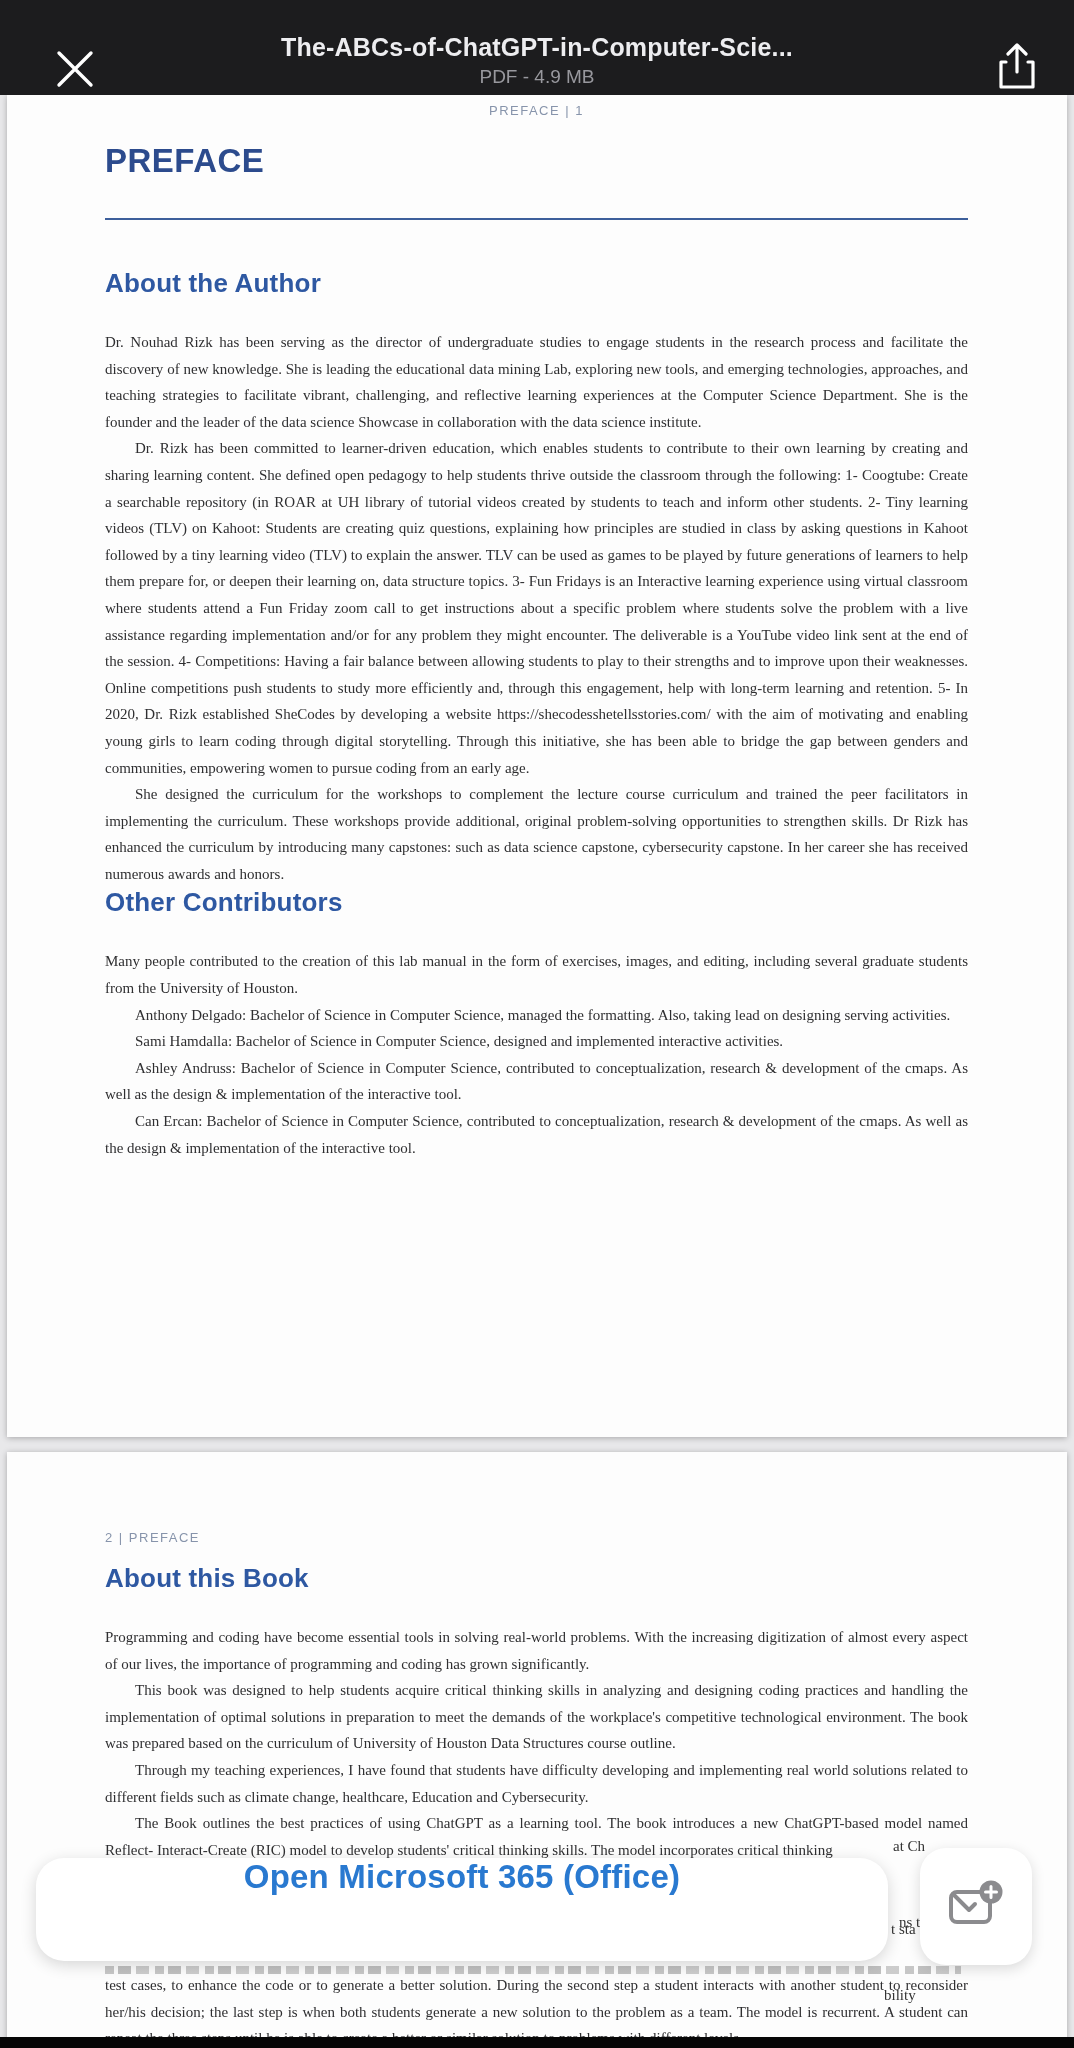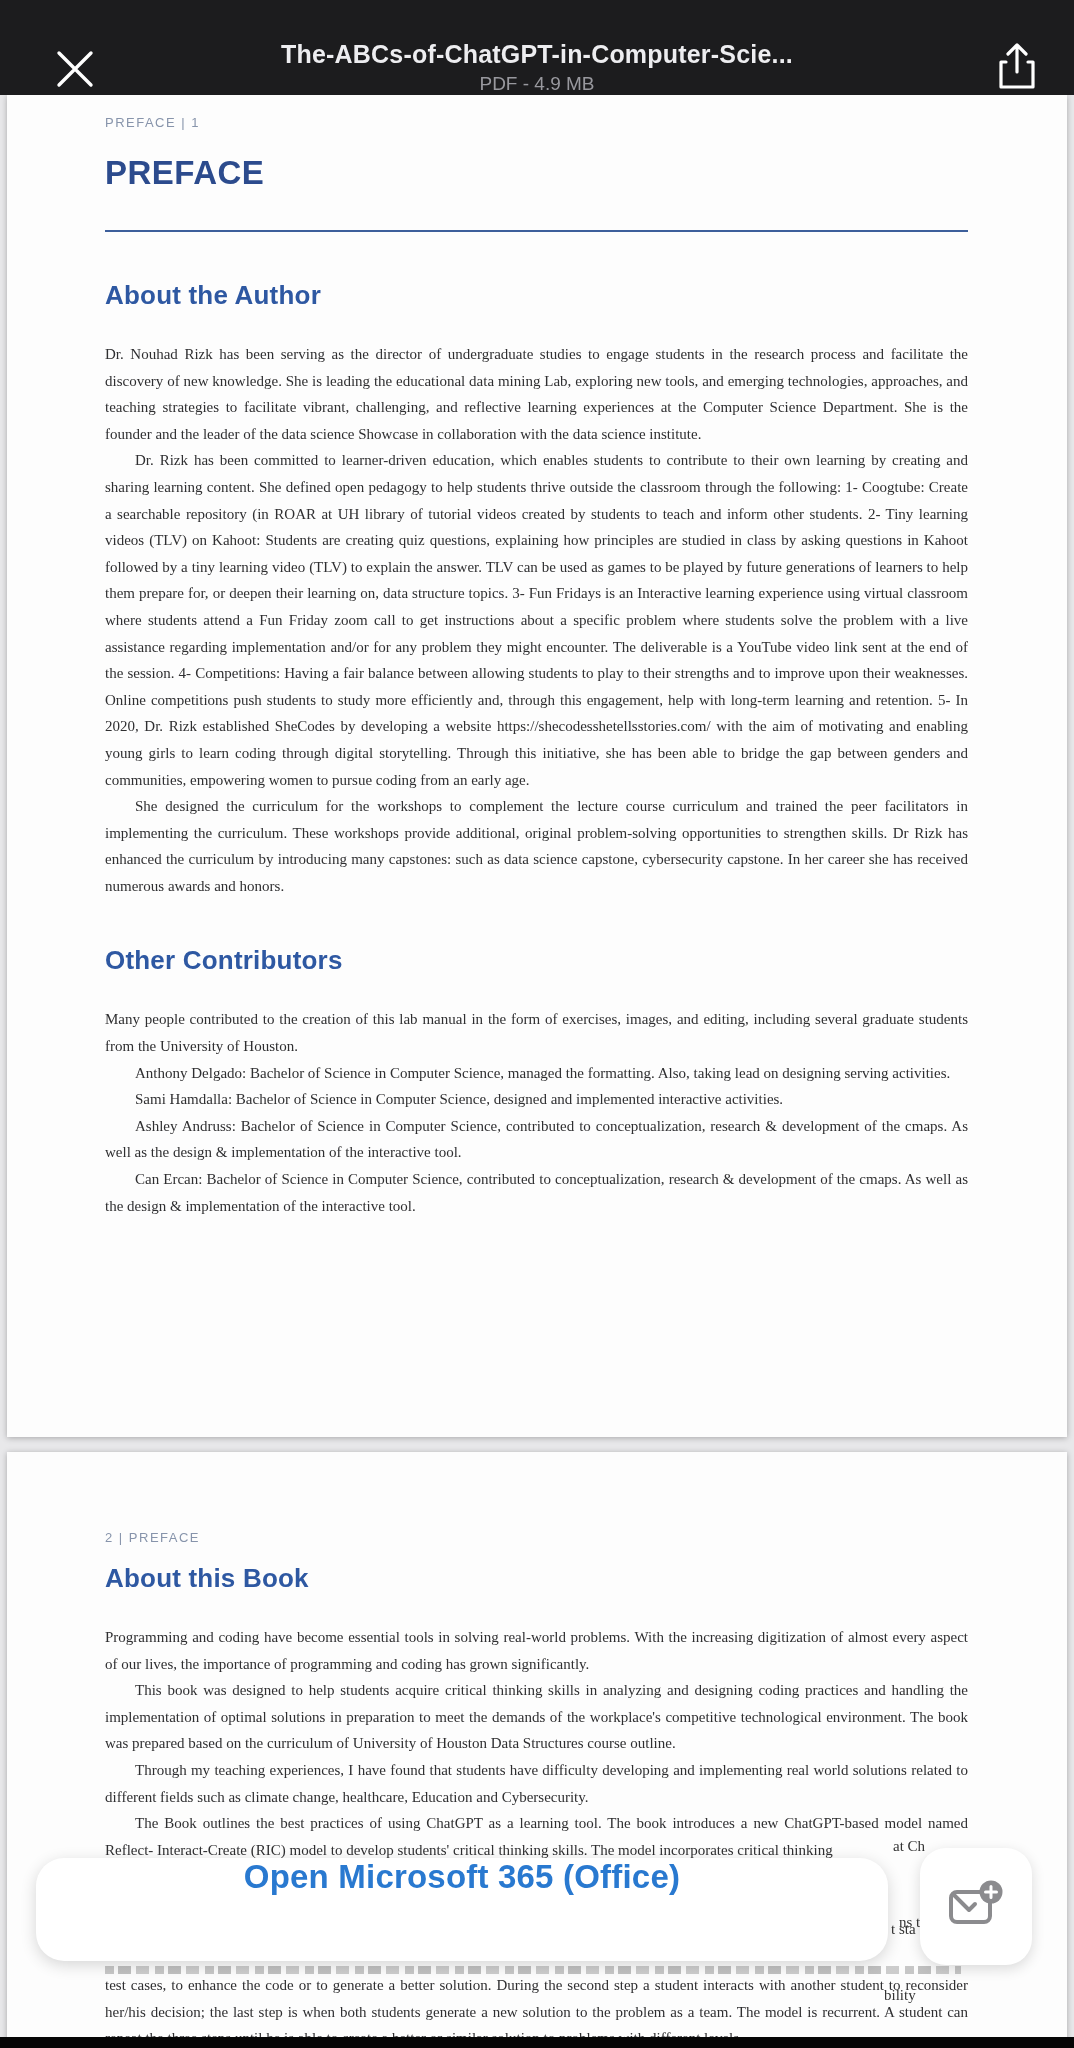--- a/index.html
+++ b/index.html
@@ -11,54 +11,54 @@
   }
   
   .topbar {
     position: absolute; top:0; left:0; width:100%; height:95px;
     background:#1c1c1e; z-index: 30;
     display:flex; align-items:flex-end; justify-content:center;
   }
   .iconbtn { position:absolute; background:none; border:none; cursor:pointer; }
   .iconbtn.close { left:48px; top:42px; width:54px; height:54px; }
   .iconbtn.share { right:28px; top:38px; width:58px; height:58px; }
-  .titles { text-align:center; max-width:760px; }
+  .titles { text-align:center; padding-bottom:7px; max-width:760px; }
   .doc-title {
     font-family:"Liberation Sans", sans-serif; font-size:25px; font-weight:700;
     color:#ededf0; white-space:nowrap; letter-spacing:0.2px;
   }
   .doc-sub {
     font-family:"Liberation Sans", sans-serif; font-size:19px; color:#98989e; margin-top:4px;
   }
   
   .page {
     position:absolute; left:7px; width:1060px; background:#fdfdfd;
     box-shadow: 0 1px 6px rgba(0,0,0,0.28);
     padding-left: 98px; padding-right: 99px;
     color:#2f2f31;
   }
   .page1 { top:95px; height:1342px; }
   .page2 { top:1452px; height:596px; }
   .runhead {
     font-family:"Liberation Sans", sans-serif; font-size:13px; letter-spacing:1.5px;
     color:#8794ab;
   }
-  .runhead.right { text-align:left; padding-top:20px; }
+  .runhead.right { text-align:center; padding-top:8px; }
   .page2 .runhead { padding-top:78px; }
   h1 {
     font-family:"Liberation Sans", sans-serif; font-size:33px; font-weight:600;
     color:#2c4b8d; margin-top:24px; letter-spacing:0.5px;
   }
   hr.rule { border:none; border-top:2px solid #3d5f9b; margin-top:38px; }
   h2 {
     font-family:"Liberation Sans", sans-serif; font-size:26px; font-weight:600;
     color:#2e58a2; letter-spacing:0.2px;
   }
   .page1 h2.first { margin-top:48px; }
-  .page1 h2.second { margin-top:46px; }
+  .page1 h2.second { }
   .page2 h2 { margin-top:18px; }
   h2 + p { margin-top:30px; }
   p.body {
     font-size:15px; line-height:26.6px; text-align:justify; color:#2f2f31;
   }
   p.ind { text-indent: 30px; }
   
   .bottom-block { position:absolute; left:98px; right:99px; top:520px; }
   
   .obscured-strip {

